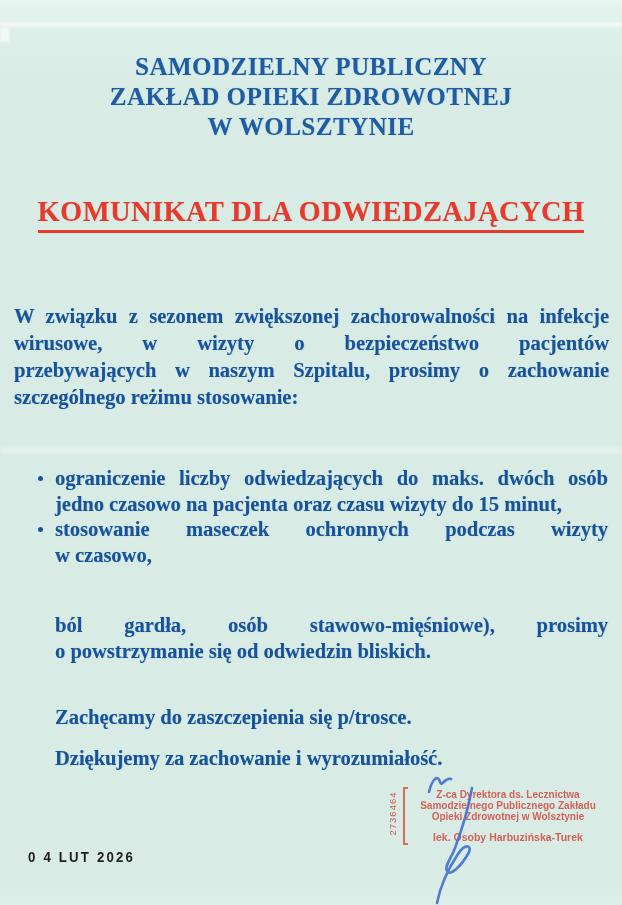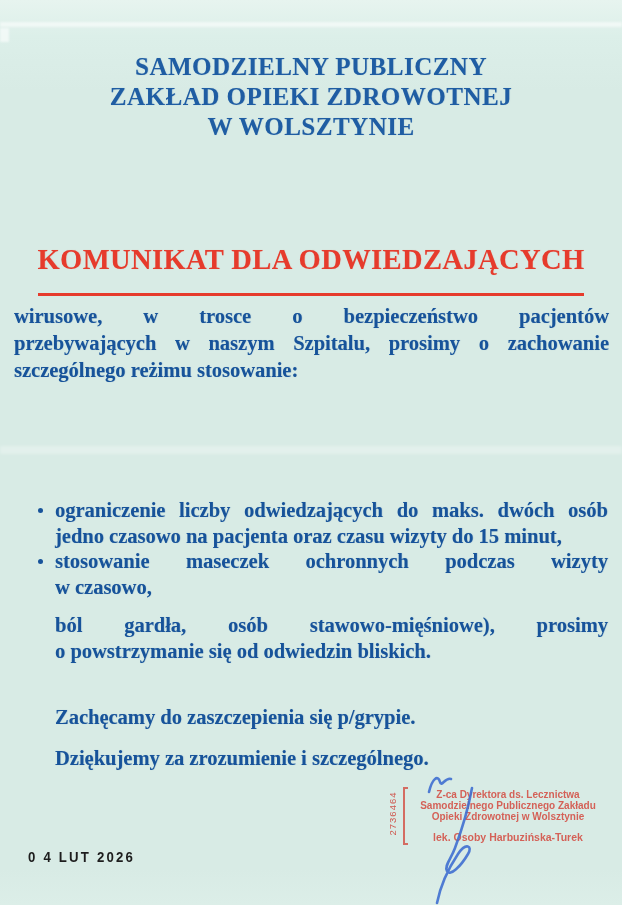--- a/index.html
+++ b/index.html
@@ -19,32 +19,31 @@
   .title{
     position:absolute;left:0;top:52px;width:622px;
     text-align:center;color:#1f5da3;font-weight:bold;
     font-size:25px;line-height:30px;letter-spacing:0.5px;
     text-shadow:0.4px 0.4px 0.8px rgba(31,93,163,0.35);
   }
   .heading-wrap{position:absolute;left:0;top:196px;width:622px;text-align:center;}
   .heading{
     display:inline-block;color:#e63b2c;font-weight:bold;
     font-size:28.5px;line-height:32px;letter-spacing:0.4px;
-    border-bottom:3px solid #e63b2c;padding-bottom:17px;
+    border-bottom:3px solid #e63b2c;padding-bottom:2px;
     text-shadow:0.4px 0.4px 0.8px rgba(230,59,44,0.3);
-    margin-top:48px;
   }
 
   .bodytext{color:#17539a;font-weight:bold;font-size:20.5px;
     text-shadow:0.4px 0.4px 0.7px rgba(23,83,154,0.35);}
   .intro{position:absolute;left:14px;top:303px;width:595px;line-height:27px;}
   .jline{text-align:justify;text-align-last:justify;}
   .lline{text-align:left;}
 
-  .bullets{position:absolute;left:36px;top:466px;width:572px;line-height:25.5px;margin-top:32px;}
+  .bullets{position:absolute;left:36px;top:466px;width:572px;line-height:25.5px;}
   .bullet-item{position:relative;padding-left:19px;}
   .dot{position:absolute;left:2px;top:10px;width:5px;height:5px;border-radius:50%;background:#17539a;}
 
   .osoby{position:absolute;left:55px;top:612px;width:553px;line-height:26px;}
   .note1{position:absolute;left:55px;top:704px;width:553px;line-height:26px;}
   .note2{position:absolute;left:55px;top:745px;width:553px;line-height:26px;}
 
   .date-stamp{
     position:absolute;left:28px;top:848px;
     font-family:"Liberation Sans", sans-serif;font-weight:bold;
@@ -83,21 +82,22 @@
     <div>SAMODZIELNY PUBLICZNY</div>
     <div>ZAKŁAD OPIEKI ZDROWOTNEJ</div>
     <div>W WOLSZTYNIE</div>
   </div>
 
   <div class="heading-wrap">
     <span class="heading">KOMUNIKAT DLA ODWIEDZAJĄCYCH</span>
   </div>
 
   <div class="intro bodytext">
-    <div class="jline">wirusowe, w trosce o bezpieczeństwo pacjentów</div>
+    <div class="jline">W związku z sezonem zwiększonej zachorowalności na infekcje</div>
+    <div class="jline">wirusowe, w wizyty o bezpieczeństwo pacjentów</div>
     <div class="jline">przebywających w naszym Szpitalu, prosimy o zachowanie</div>
     <div class="lline">szczególnego reżimu stosowanie:</div>
   </div>
 
   <div class="bullets bodytext">
     <div class="bullet-item">
       <span class="dot"></span>
       <div class="jline">ograniczenie liczby odwiedzających do maks. dwóch osób</div>
       <div class="lline">jedno czasowo na pacjenta oraz czasu wizyty do 15 minut,</div>
     </div>
@@ -106,22 +106,22 @@
       <div class="jline">stosowanie maseczek ochronnych podczas wizyty</div>
       <div class="lline">w czasowo,</div>
     </div>
   </div>
 
   <div class="osoby bodytext">
     <div class="jline">ból gardła, osób stawowo-mięśniowe), prosimy</div>
     <div class="lline">o powstrzymanie się od odwiedzin bliskich.</div>
   </div>
 
-  <div class="note1 bodytext">Zachęcamy do zaszczepienia się p/grypie.</div>
-  <div class="note2 bodytext">Dziękujemy za zrozumienie i szczególnego.</div>
+  <div class="note1 bodytext">Zachęcamy do zaszczepienia się p/trosce.</div>
+  <div class="note2 bodytext">Dziękujemy za zachowanie i wyrozumiałość.</div>
 
   <div class="date-stamp">0 4 LUT 2026</div>
 
   <div class="stamp">
     <div class="stamp-number">2736464</div>
     <div class="stamp-bracket"></div>
     <div class="stamp-lines">
       <div>Z-ca Dyrektora ds. Lecznictwa</div>
       <div>Samodzielnego Publicznego Zakładu</div>
       <div>Opieki Zdrowotnej w Wolsztynie</div>

